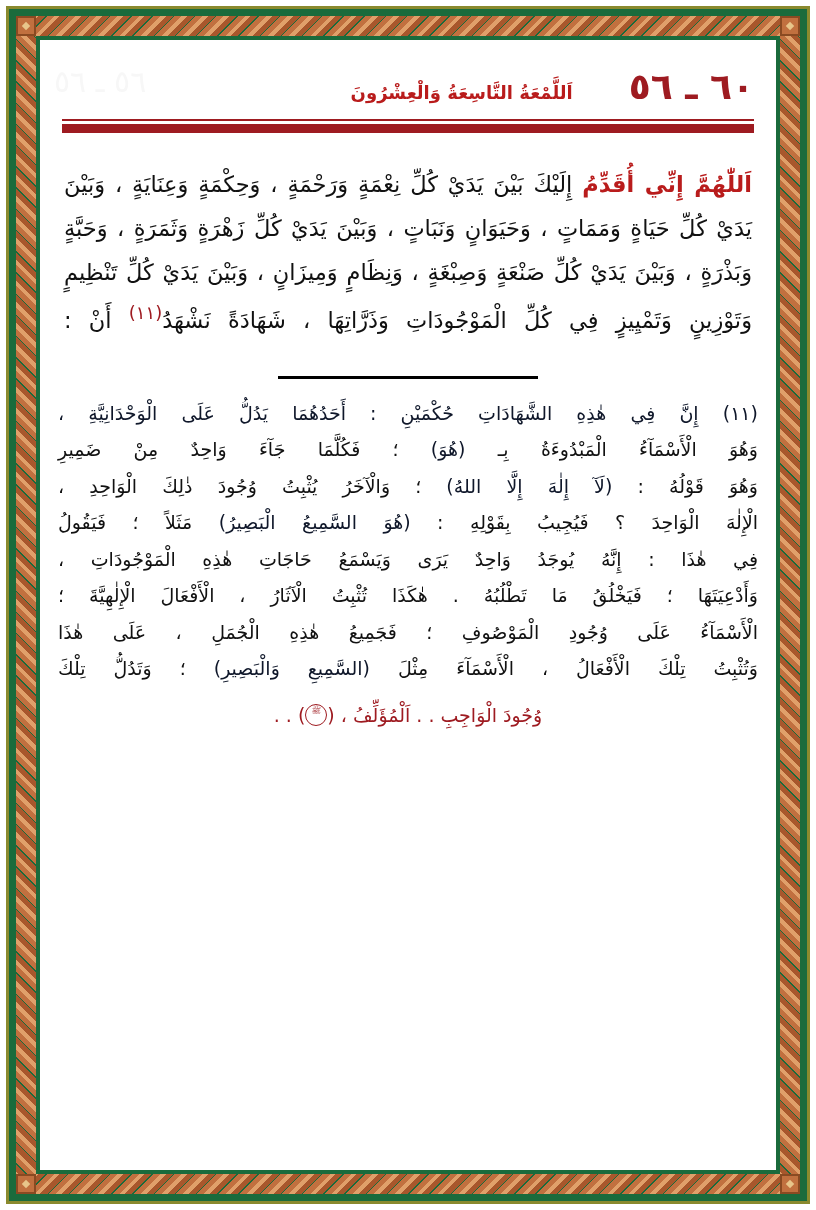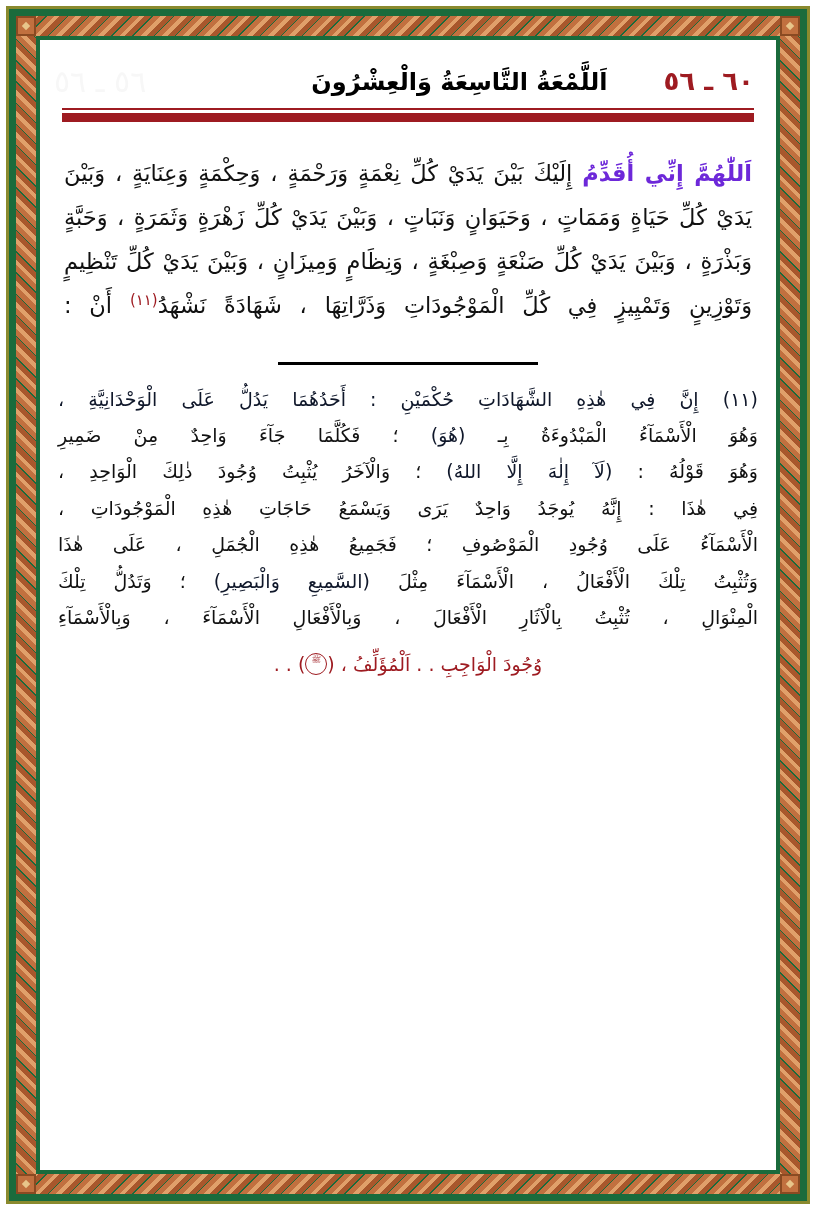--- a/index.html
+++ b/index.html
@@ -100,28 +100,28 @@
     position:relative;
     margin:26px 22px 0 22px;
     display:flex;
     flex-direction:row;
     align-items:baseline;
     justify-content:flex-start;
     direction:rtl;
   }
   .page-num{
     color:#9e1b21;
-    font-size:26px;
+    font-size:36px;
     font-weight:bold;
     letter-spacing:1px;
     white-space:nowrap;
   }
   .header-title{
-    color:#000000;
-    font-size:24px;
+    color:#b91c1c;
+    font-size:18px;
     font-weight:bold;
     margin-right:56px;
     white-space:nowrap;
   }
 
   .rule-thin{
     margin:12px 22px 0 22px;
     height:2px;background:#9e1b21;
   }
   .rule-thick{
@@ -132,22 +132,22 @@
   .main-text{
     direction:rtl;
     text-align:justify;
     text-align-last:justify;
     margin:30px 24px 0 24px;
     font-size:22.5px;
     line-height:1.95;
     color:#111111;
     word-spacing:1px;
   }
-  .main-text .hl{color:#6d28d9;font-weight:bold;}
-  .main-text .fn-ref{color:#9e1b21;font-size:15px;vertical-align:super;}
+  .main-text .hl{color:#b91c1c;font-weight:bold;}
+  .main-text .fn-ref{color:#9e1b21;font-size:18px;vertical-align:super;}
 
   .fn-sep{
     margin:34px auto 0 auto;
     width:260px;height:3px;background:#000000;
   }
 
   .footnote{
     direction:rtl;
     text-align:justify;
     text-align-last:justify;
@@ -219,24 +219,25 @@
       <span>أَنْ :</span>
     </div>
 
     <div class="fn-sep"></div>
 
     <div class="footnote">
       <div id="footnote-lines">
           <div class="fline"><span class="fred">(١١) إِنَّ فِي هٰذِهِ الشَّهَادَاتِ حُكْمَيْنِ : أَحَدُهُمَا يَدُلُّ عَلَى الْوَحْدَانِيَّةِ ،</span></div>
           <div class="fline"><span>وَهُوَ الْأَسْمَآءُ الْمَبْدُوءَةُ بِـ </span><span class="fred">(هُوَ)</span><span> ؛ فَكُلَّمَا جَآءَ وَاحِدٌ مِنْ ضَمِيرِ</span></div>
           <div class="fline"><span>وَهُوَ قَوْلُهُ : </span><span class="fred">(لَآ إِلٰهَ إِلَّا اللهُ)</span><span> ؛ وَالْآخَرُ يُثْبِتُ وُجُودَ ذٰلِكَ الْوَاحِدِ ،</span></div>
+          <div class="fline"><span>الْإِلٰهَ الْوَاحِدَ ؟ فَيُجِيبُ بِقَوْلِهِ : </span><span class="fred">(هُوَ السَّمِيعُ الْبَصِيرُ)</span><span> مَثَلاً ؛ فَيَقُولُ</span></div>
           <div class="fline"><span>فِي هٰذَا : إِنَّهُ يُوجَدُ وَاحِدٌ يَرَى وَيَسْمَعُ حَاجَاتِ هٰذِهِ الْمَوْجُودَاتِ ،</span></div>
+          <div class="fline"><span>وَأَدْعِيَتَهَا ؛ فَيَخْلُقُ مَا تَطْلُبُهُ . هٰكَذَا تُثْبِتُ الْآثَارُ ، الْأَفْعَالَ الْإِلٰهِيَّةَ ؛</span></div>
           <div class="fline"><span>الْأَسْمَآءُ عَلَى وُجُودِ الْمَوْصُوفِ ؛ فَجَمِيعُ هٰذِهِ الْجُمَلِ ، عَلَى هٰذَا</span></div>
           <div class="fline"><span>وَتُثْبِتُ تِلْكَ الْأَفْعَالُ ، الْأَسْمَآءَ مِثْلَ </span><span class="fred">(السَّمِيعِ وَالْبَصِيرِ)</span><span> ؛ وَتَدُلُّ تِلْكَ</span></div>
-          <div class="fline"><span>الْمِنْوَالِ ، تُثْبِتُ بِالْآثَارِ الْأَفْعَالَ ، وَبِالْأَفْعَالِ الْأَسْمَآءَ ، وَبِالْأَسْمَآءِ</span></div>
         </div>
       <div class="fline fn-last">
         <span>وُجُودَ الْوَاجِبِ . . اَلْمُؤَلِّفُ ، (</span><span class="honorific">ﷺ</span><span>) . .</span>
       </div>
     </div>
 
   </div>
 </div>
 
 </body></html>

